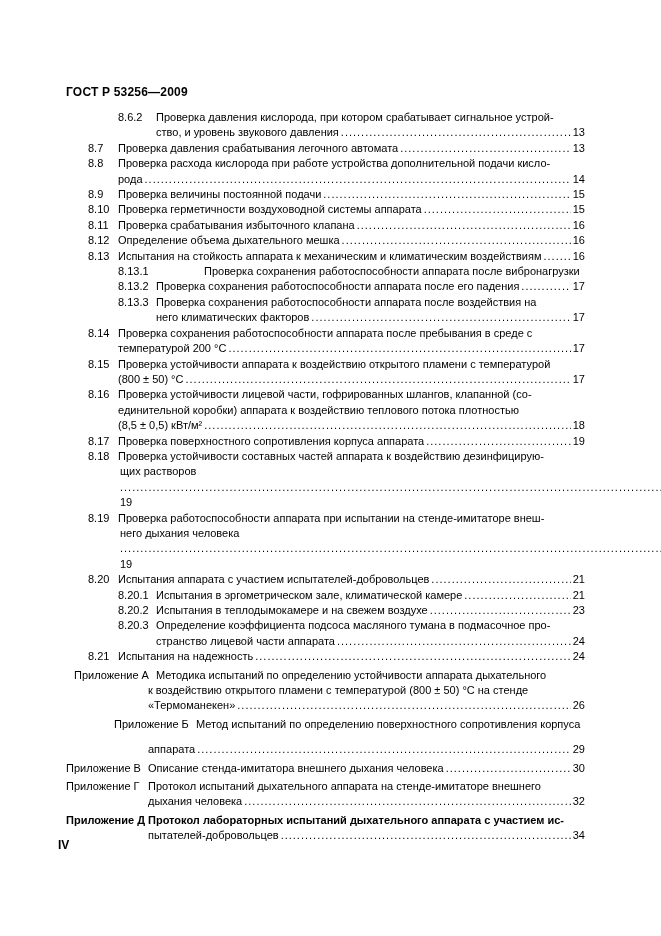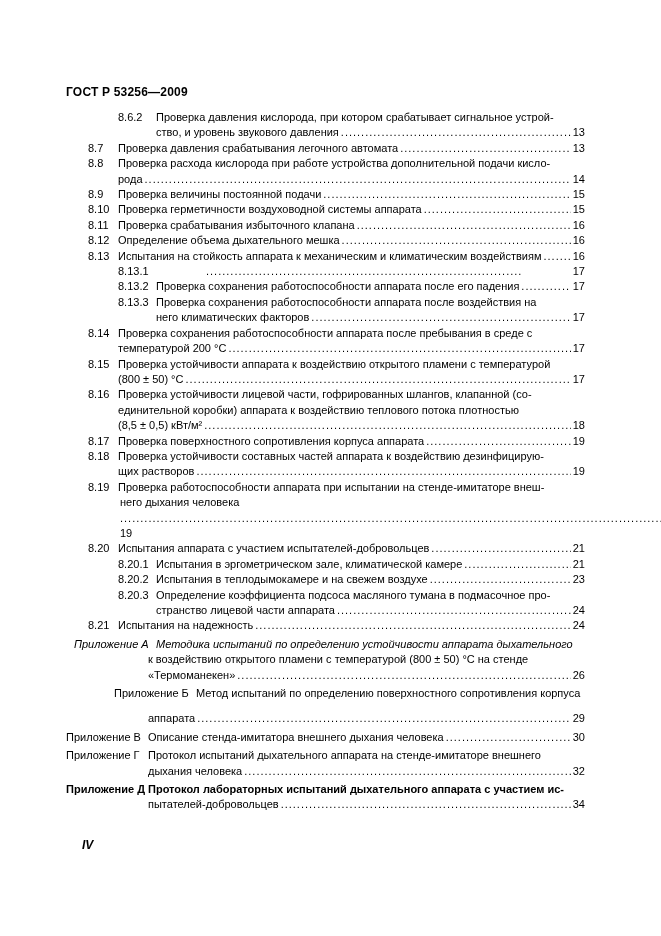--- a/index.html
+++ b/index.html
@@ -49,25 +49,24 @@
   .dots::after {
     content: "....................................................................................................................................................................................";
     letter-spacing: 1px;
   }
   .pagenum {
     flex: 0 0 auto;
   }
   .entry.annex { margin-top: 3px; }
   .doc-footer {
     position: absolute;
-    left: 82px;
+    left: 58px;
     top: 838px;
     font-weight: bold;
     font-size: 12px;
-    font-style: italic;
   }
 </style>
 </head>
 <body>
 
 <div class="doc-page">
   <div class="doc-header">ГОСТ Р 53256—2009</div>
   <div class="toc">
       <div class="entry sub">
         <div class="row" style="padding-left: 52px;">
@@ -135,20 +134,21 @@
         <div class="row" style="padding-left: 22px;">
           <span class="label" style="min-width: 30px;">8.13</span>
           <span class="txt">Испытания на стойкость аппарата к механическим и климатическим воздействиям</span>
           <span class="dots"></span>
           <span class="pagenum">16</span>
         </div>
       </div>
       <div class="entry sub">
         <div class="row" style="padding-left: 52px; gap: 48px;">
           <span class="label" style="min-width: 38px;">8.13.1</span>
+          <span class="txt">Проверка сохранения работоспособности аппарата после вибронагрузки</span>
           <span class="dots"></span>
           <span class="pagenum">17</span>
         </div>
       </div>
       <div class="entry sub">
         <div class="row" style="padding-left: 52px;">
           <span class="label" style="min-width: 38px;">8.13.2</span>
           <span class="txt">Проверка сохранения работоспособности аппарата после его падения</span>
           <span class="dots"></span>
           <span class="pagenum">17</span>
@@ -207,21 +207,21 @@
           <span class="txt">Проверка поверхностного сопротивления корпуса аппарата</span>
           <span class="dots"></span>
           <span class="pagenum">19</span>
         </div>
       </div>
       <div class="entry section">
         <div class="row" style="padding-left: 22px;">
           <span class="label" style="min-width: 30px;">8.18</span>
           <span class="txt">Проверка устойчивости составных частей аппарата к воздействию дезинфицирую-</span>
         </div>
-        <div class="row" style="padding-left: 52px;">
+        <div class="row" style="padding-left: 52px; flex-direction: column;">
           <span class="txt">щих растворов</span>
           <span class="dots"></span>
           <span class="pagenum">19</span>
         </div>
       </div>
       <div class="entry section">
         <div class="row" style="padding-left: 22px;">
           <span class="label" style="min-width: 30px;">8.19</span>
           <span class="txt">Проверка работоспособности аппарата при испытании на стенде-имитаторе внеш-</span>
         </div>
@@ -268,21 +268,21 @@
       </div>
       <div class="entry section">
         <div class="row" style="padding-left: 22px;">
           <span class="label" style="min-width: 30px;">8.21</span>
           <span class="txt">Испытания на надежность</span>
           <span class="dots"></span>
           <span class="pagenum">24</span>
         </div>
       </div>
       <div class="entry annex">
-        <div class="row" style="padding-left: 8px; font-style: italic;">
+        <div class="row" style="padding-left: 8px;">
           <span class="label" style="min-width: 82px;">Приложение А</span>
           <span class="txt">Методика испытаний по определению устойчивости аппарата дыхательного</span>
         </div>
         <div class="row" style="padding-left: 82px;">
           <span class="txt">к воздействию открытого пламени с температурой (800 ± 50) °С на стенде</span>
         </div>
         <div class="row" style="padding-left: 82px;">
           <span class="txt">«Термоманекен»</span>
           <span class="dots"></span>
           <span class="pagenum">26</span>

